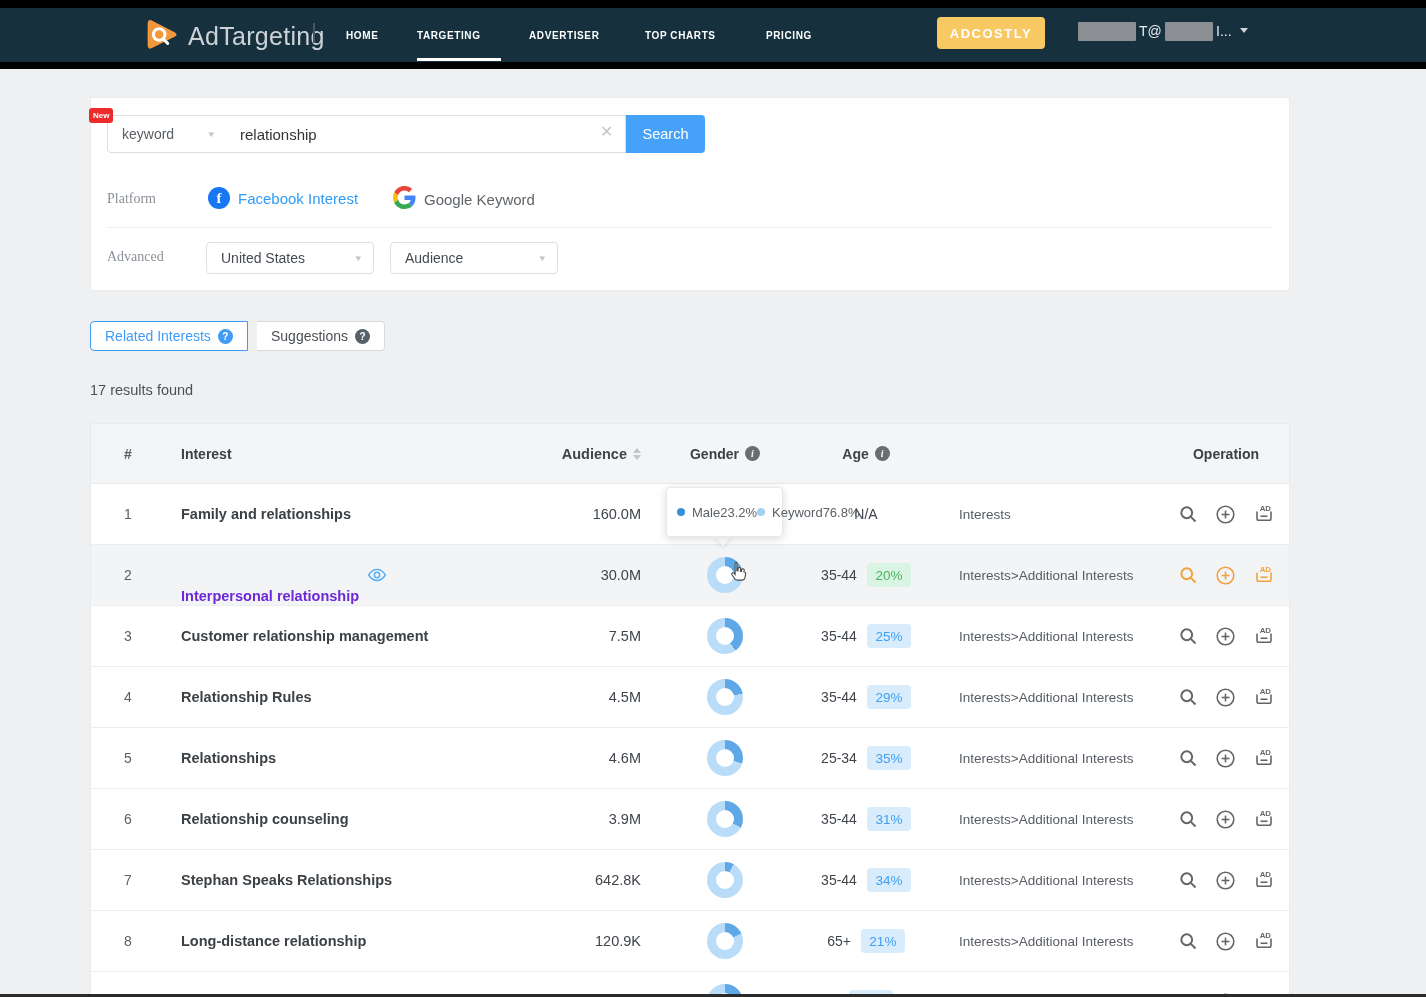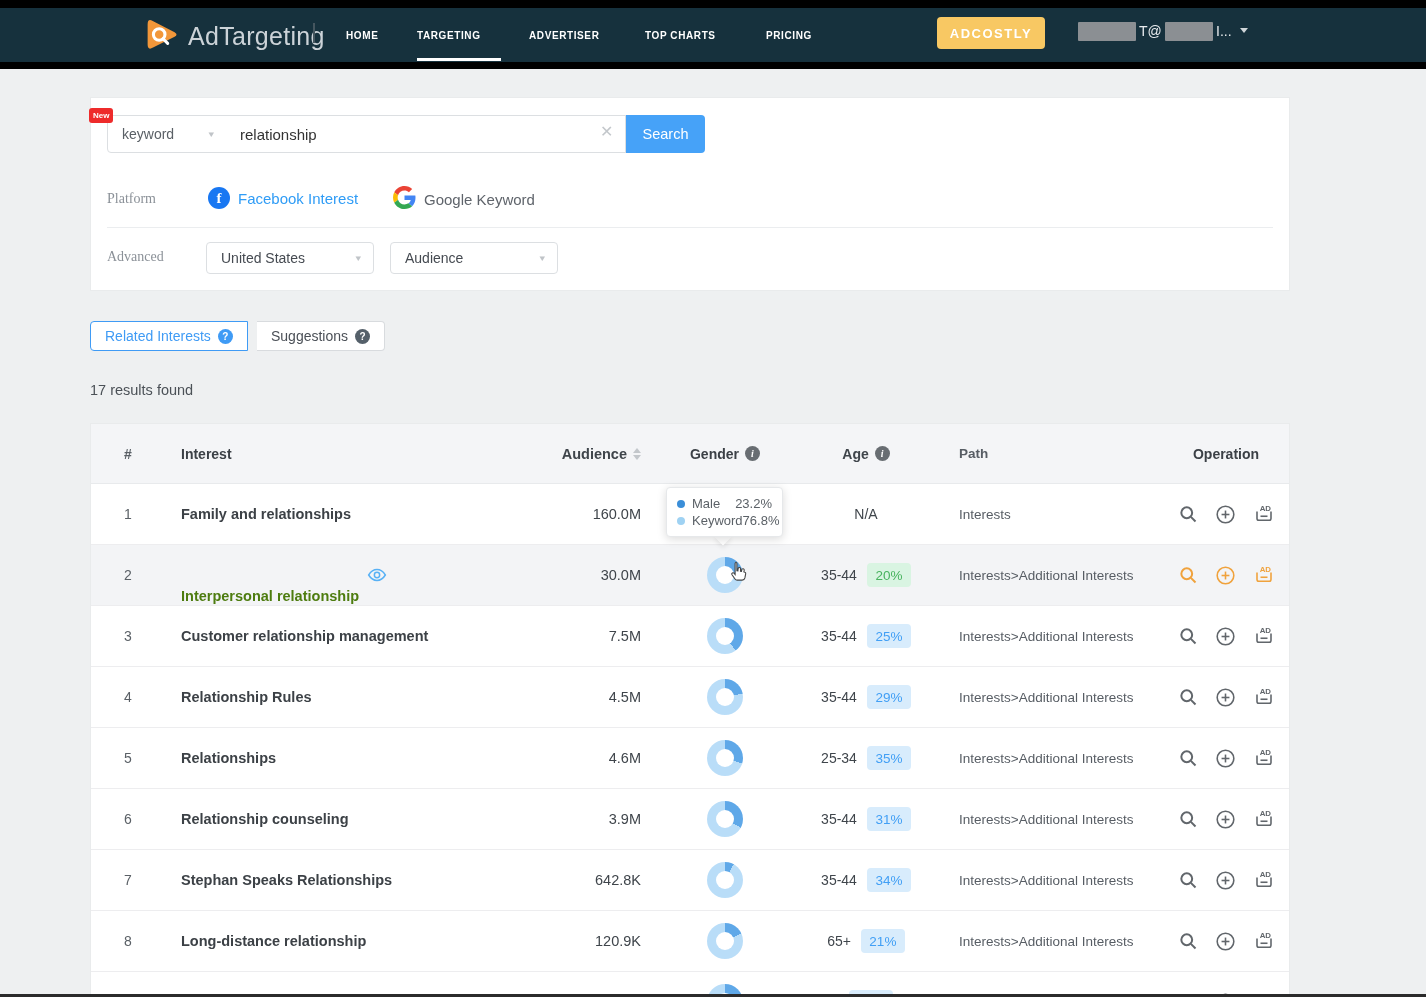--- a/index.html
+++ b/index.html
@@ -69,42 +69,42 @@
   .trow.hover { background:#f3f4f6; }
   .cell { position:absolute; top:0; bottom:0; display:flex; align-items:center; }
   .c-num { left:33px; width:40px; color:#5a6066; font-size:14px; }
   .c-interest { left:90px; width:300px; gap:8px; }
   .c-aud { left:370px; width:180px; justify-content:flex-end; color:#3f454b; font-size:14.5px; }
   .c-gender { left:589px; width:90px; justify-content:center; }
   .c-age { left:700px; width:150px; justify-content:center; gap:10px; color:#3f454b; font-size:14px; }
   .c-path { left:868px; width:210px; color:#575d64; font-size:13.5px; }
   .c-op { left:1085px; width:100px; justify-content:center; gap:17px; }
   .interest-link { color:#3c4146; font-size:14.5px; font-weight:bold; cursor:pointer; }
-  .interest-link.blue { color:#4d7c0f;margin-top:41px; }
+  .interest-link.blue { color:#6d28d9;margin-top:41px; }
   .sort-carets { display:inline-flex; flex-direction:column; gap:2px; margin-left:6px; }
   .sort-carets i { width:0; height:0; border-left:4px solid transparent; border-right:4px solid transparent; }
   .caret-up { border-bottom:5px solid #c3c7cb; } .caret-down { border-top:5px solid #c3c7cb; }
   .info-i { width:15px; height:15px; border-radius:50%; background:#686d72; color:#fff; font-size:10px;
             font-weight:bold; font-style:italic; display:inline-flex; align-items:center;
             justify-content:center; margin-left:6px; font-family:"Liberation Serif",serif; }
   .donut { width:36px; height:36px; border-radius:50%; position:relative; cursor:pointer; }
   .donut::after { content:""; position:absolute; left:9px; top:9px; width:18px; height:18px;
                   border-radius:50%; background:#fff; }
   .age-badge { min-width:44px; height:24px; border-radius:4px; display:flex; align-items:center;
                justify-content:center; font-size:13.5px; padding:0 6px; }
   .age-badge.green { background:#d9f4e2; color:#49b35f; }
   .age-badge.blue { background:#d8ecfc; color:#419ff5; }
   .op-icon { color:#61666b; cursor:pointer; display:inline-flex; }
   .op-icon.orange { color:#f0a23c; }
   .eye-icon { display:inline-flex; color:#58b1f5; cursor:pointer; }
 
   
   .tooltip { left:666px; top:487px; width:117px; height:50px; background:#fff; border:1px solid #e6e8ea;
              border-radius:4px; box-shadow:0 2px 10px rgba(0,0,0,.15); z-index:8; padding:8px 10px;
-             display:flex; flex-direction:column; justify-content:space-between; }
+             display:flex; flex-direction:row; justify-content:space-between; }
   .tt-row { display:flex; align-items:center; font-size:13px; color:#5b6167; }
   .tt-dot { width:8px; height:8px; border-radius:50%; margin-right:7px; flex:none; }
   .tt-val { margin-left:auto; }
   .tt-arrow { left:717px; top:531px; width:12px; height:12px; background:#fff; transform:rotate(45deg);
               box-shadow:2px 2px 5px rgba(0,0,0,.08); z-index:7; }
   .cursor { left:728px; top:560px; z-index:9; pointer-events:none; }
 </style>
 </head>
 <body>
 
@@ -200,21 +200,20 @@
         </span>
     </div>
     <div class="cell c-gender">
       <span>Gender</span>
       <span class="info-i">i</span>
     </div>
     <div class="cell c-age">
       <span>Age</span>
       <span class="info-i" style="margin-left:-4px">i</span>
     </div>
-    <div class="cell c-path">Path</div>
     <div class="cell c-op">Operation</div>
   </div>
   <div id="tbody">
   <div class="trow">
     <div class="cell c-num">1</div>
     <div class="cell c-interest">
       <span class="interest-link">Family and relationships</span>
 
     </div>
     <div class="cell c-aud">160.0M</div>

